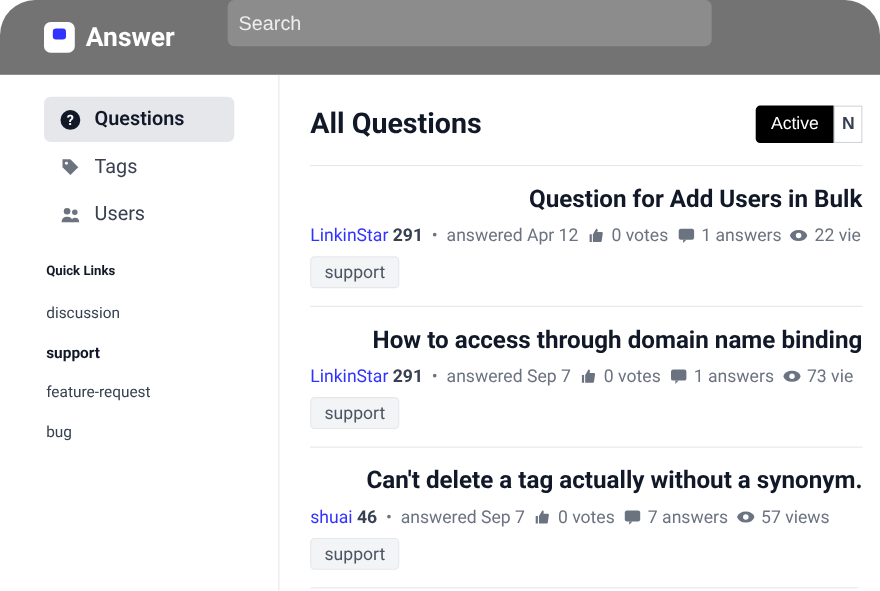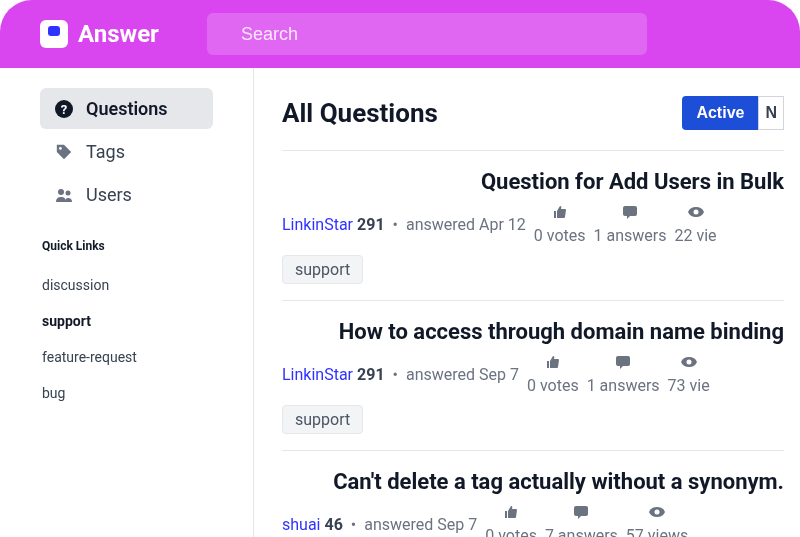--- a/index.html
+++ b/index.html
@@ -5,24 +5,23 @@
     * { margin: 0; padding: 0; box-sizing: border-box; }
     body {
       font-family: -apple-system, BlinkMacSystemFont, "Segoe UI", Roboto, sans-serif;
       background: #fff;
       width: 800px;
       height: 537px;
       overflow: hidden;
       border-radius: 32px;
     }
     .header {
-      background: #d946ef;
+      background: #737373;
       height: 68px;
       display: flex;
-      align-items: center;
       padding: 0 40px;
       gap: 48px;
     }
     .logo {
       display: flex;
       align-items: center;
       gap: 10px;
     }
     .logo-icon {
       width: 28px;
@@ -46,21 +45,21 @@
       font-size: 24px;
       font-weight: 700;
     }
     .search-box {
       flex: 1;
       max-width: 440px;
       height: 42px;
       background: rgba(255,255,255,0.18);
       border-radius: 6px;
       border: none;
-      padding: 0 34px;
+      padding: 0 10px;
       color: #fff;
       font-size: 18px;
     }
     .search-box::placeholder {
       color: rgba(255,255,255,0.85);
     }
     .layout {
       display: flex;
       height: calc(100% - 68px);
     }
@@ -120,26 +119,26 @@
       align-items: center;
       justify-content: space-between;
       margin-bottom: 20px;
     }
     .main-title {
       font-size: 26px;
       font-weight: 700;
       color: #111827;
     }
     .filter-btn {
-      background: #1d4ed8;
+      background: #000000;
       color: #fff;
       border: none;
       padding: 8px 14px;
       font-size: 16px;
-      font-weight: 700;
+      font-weight: 400;
       border-radius: 4px 0 0 4px;
       cursor: pointer;
     }
     .filter-btn-next {
       background: #fff;
       border: 1px solid #d1d5db;
       padding: 7px 6px;
       font-size: 16px;
       font-weight: 600;
       color: #374151;
@@ -179,21 +178,20 @@
     }
     .q-rep {
       color: #374151;
       font-weight: 700;
     }
     .q-stat {
       display: inline-flex;
       align-items: center;
       gap: 6px;
       color: #6b7280;
-      flex-direction: column;
     }
     .stat-icon {
       width: 16px;
       height: 16px;
       display: inline-flex;
       align-items: center;
       justify-content: center;
     }
     .tag {
       display: inline-block;

